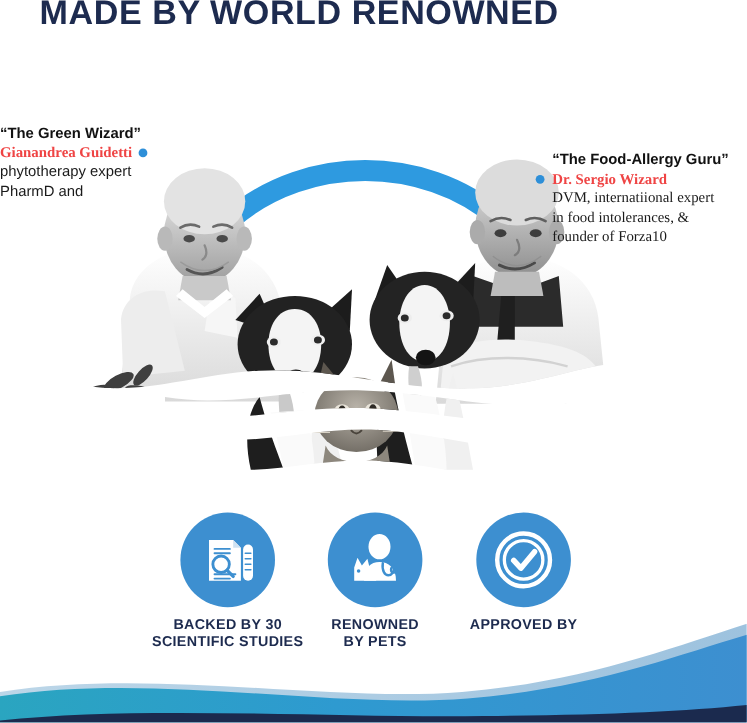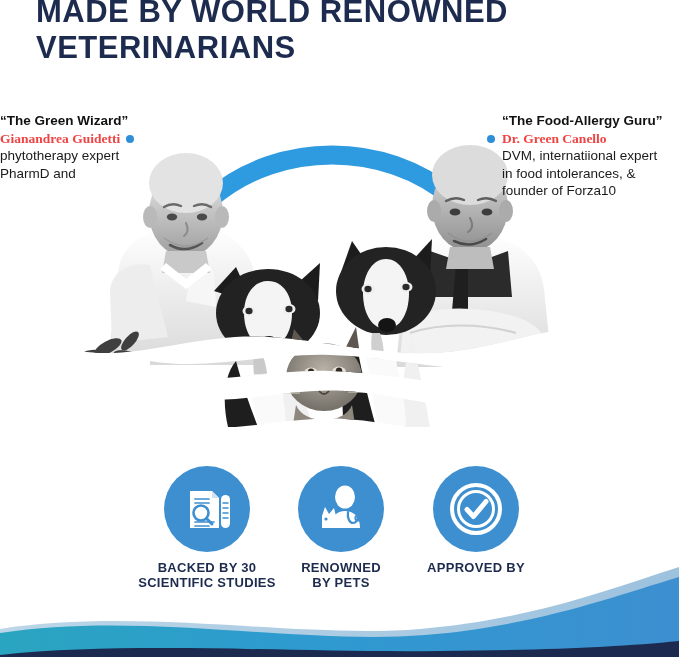--- a/index.html
+++ b/index.html
@@ -81,22 +81,22 @@
     text-align: left;
   }
   #expert-left .dot { margin-left: 6px; }
   #expert-right {
     left: 487px;
     top: 112px;
     width: 192px;
     text-align: left;
   }
   #expert-right .dot { margin-right: 7px; }
-  #expert-right .nick { padding-left: 15px; }
-  #expert-right .desc { padding-left: 15px; }
+  #expert-right .nick { padding-left: 15px; margin-top: 24px; }
+  #expert-right .desc { padding-left: 15px; font-family: Liberation Serif, serif; }
 
   
   #badges {
     position: absolute;
     left: 0;
     top: 466px;
     width: 677px;
     height: 125px;
     padding-left: 12px;
   }
@@ -145,21 +145,20 @@
   }
   #waves svg { display: block; }
 </style>
 </head>
 <body>
 
 <div id="page">
 
   <div id="headline">
     <span class="hl-line">MADE BY WORLD RENOWNED</span>
-    <span class="hl-line">VETERINARIANS</span>
   </div>
 
   <div id="hero">
     <svg width="679" height="380" viewBox="0 0 679 380" xmlns="http://www.w3.org/2000/svg">
       <defs>
 
         <linearGradient id="coatG" x1="0" y1="0" x2="0" y2="1">
           <stop offset="0%" stop-color="#ffffff"></stop>
           <stop offset="100%" stop-color="#d9d9d9"></stop>
         </linearGradient>
@@ -341,21 +340,21 @@
 
   <div class="expert" id="expert-left">
     <span class="nick">“The Green Wizard”</span>
     <span class="name"><span>Gianandrea Guidetti</span><span class="dot"></span></span>
     <span class="desc">phytotherapy expert</span>
     <span class="desc">PharmD and</span>
   </div>
 
   <div class="expert" id="expert-right">
     <span class="nick">“The Food-Allergy Guru”</span>
-    <span class="name"><span class="dot"></span><span>Dr. Green Canello</span></span>
+    <span class="name"><span class="dot"></span><span>Dr. Sergio Wizard</span></span>
     <span class="desc">DVM, internatiional expert</span>
     <span class="desc">in food intolerances, &amp;</span>
     <span class="desc">founder of Forza10</span>
   </div>
 
   <div id="badges">
 
     <div class="badge" id="badge-0">
       <div class="badge-circle" style="background:#3d8fd0">
         <svg width="52" height="52" viewBox="0 0 52 52">

